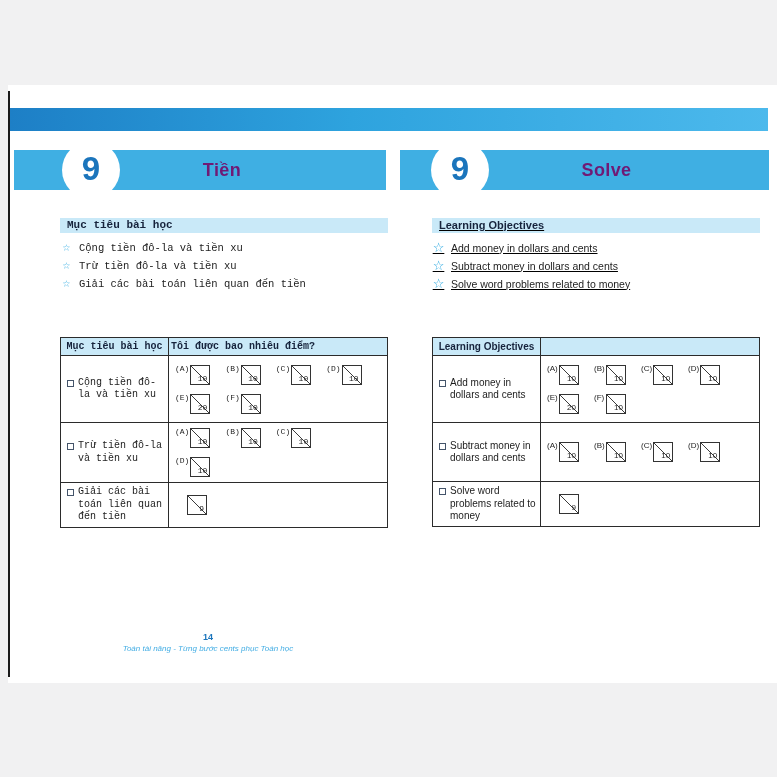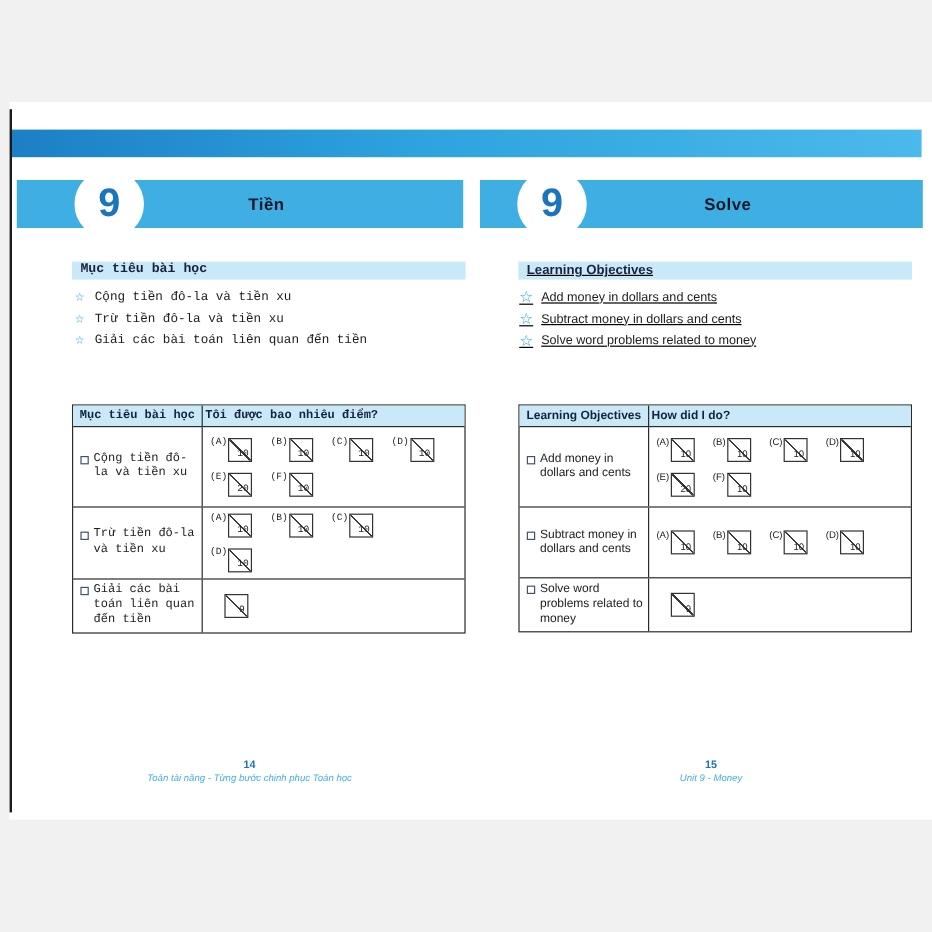--- a/index.html
+++ b/index.html
@@ -42,21 +42,21 @@
   }
   .left  .unit-circle { left: 48px; }
   .right .unit-circle { left: 31px; }
   .unit-num {
     font-size: 33px; font-weight: bold; color: var(--number_blue, #1b75bc);
     margin-top: -2px;
   }
   .unit-title {
     position: absolute; left: 60px; right: 16px; top: 0; height: 40px;
     line-height: 40px; text-align: center;
-    font-size: 14px; font-weight: bold; letter-spacing: 0.4px; color: #0f172a;
+    font-size: 18px; font-weight: bold; letter-spacing: 0.4px; color: #701a75;
   }
 
   .inner { position: absolute; top: 133px; width: 328px; }
   .left  .inner { left: 52px; font-family: Liberation Mono, monospace; }
   .right .inner { left: 40px; text-decoration: underline; }
 
   .obj-header {
     height: 15px; line-height: 15px; background: var(--panel_blue, #c9e9f8);
     font-size: 11px; font-weight: bold; color: #16233c; padding-left: 7px;
   }
@@ -261,21 +261,21 @@
                       </span>
                     </span>
                   </div>
                 </div>
               </div>
             </div>
         </div>
       </div>
       <div class="footer">
         <div class="page-num">14</div>
-        <div class="caption">Toán tài năng - Từng bước chinh phục Toán học</div>
+        <div class="caption">Toán tài năng - Từng bước cents phục Toán học</div>
       </div>
     </section>
 
     <section class="page right">
       <div class="band">
         <div class="unit-circle">
           <span class="unit-num">9</span>
         </div>
         <div class="unit-title">Solve</div>
       </div>
@@ -291,21 +291,20 @@
               <span class="obj-text">Subtract money in dollars and cents</span>
             </div>
             <div class="obj-item">
               <span class="star">☆</span>
               <span class="obj-text">Solve word problems related to money</span>
             </div>
           </div>
         <div class="tbl">
           <div class="tbl-head">
             <div class="c1">Learning Objectives</div>
-            <div class="c2">How did I do?</div>
           </div>
           <div class="tbl-body">
               <div class="tbl-row">
                 <div class="cell-label">
                   <div class="lab-inner">
                     <span class="bullet"></span>
                     <span class="lab-text">Add money in dollars and cents</span>
                   </div>
                 </div>
                 <div class="cell-scores">
@@ -400,20 +399,16 @@
                       <span class="letter"></span>
                       <span class="sbox">
                         <span class="max">9</span>
                       </span>
                     </span>
                   </div>
                 </div>
               </div>
             </div>
         </div>
-      </div>
-      <div class="footer">
-        <div class="page-num">15</div>
-        <div class="caption">Unit 9 - Money</div>
       </div>
     </section>
   </div>
 </div>
 
 </body></html>

